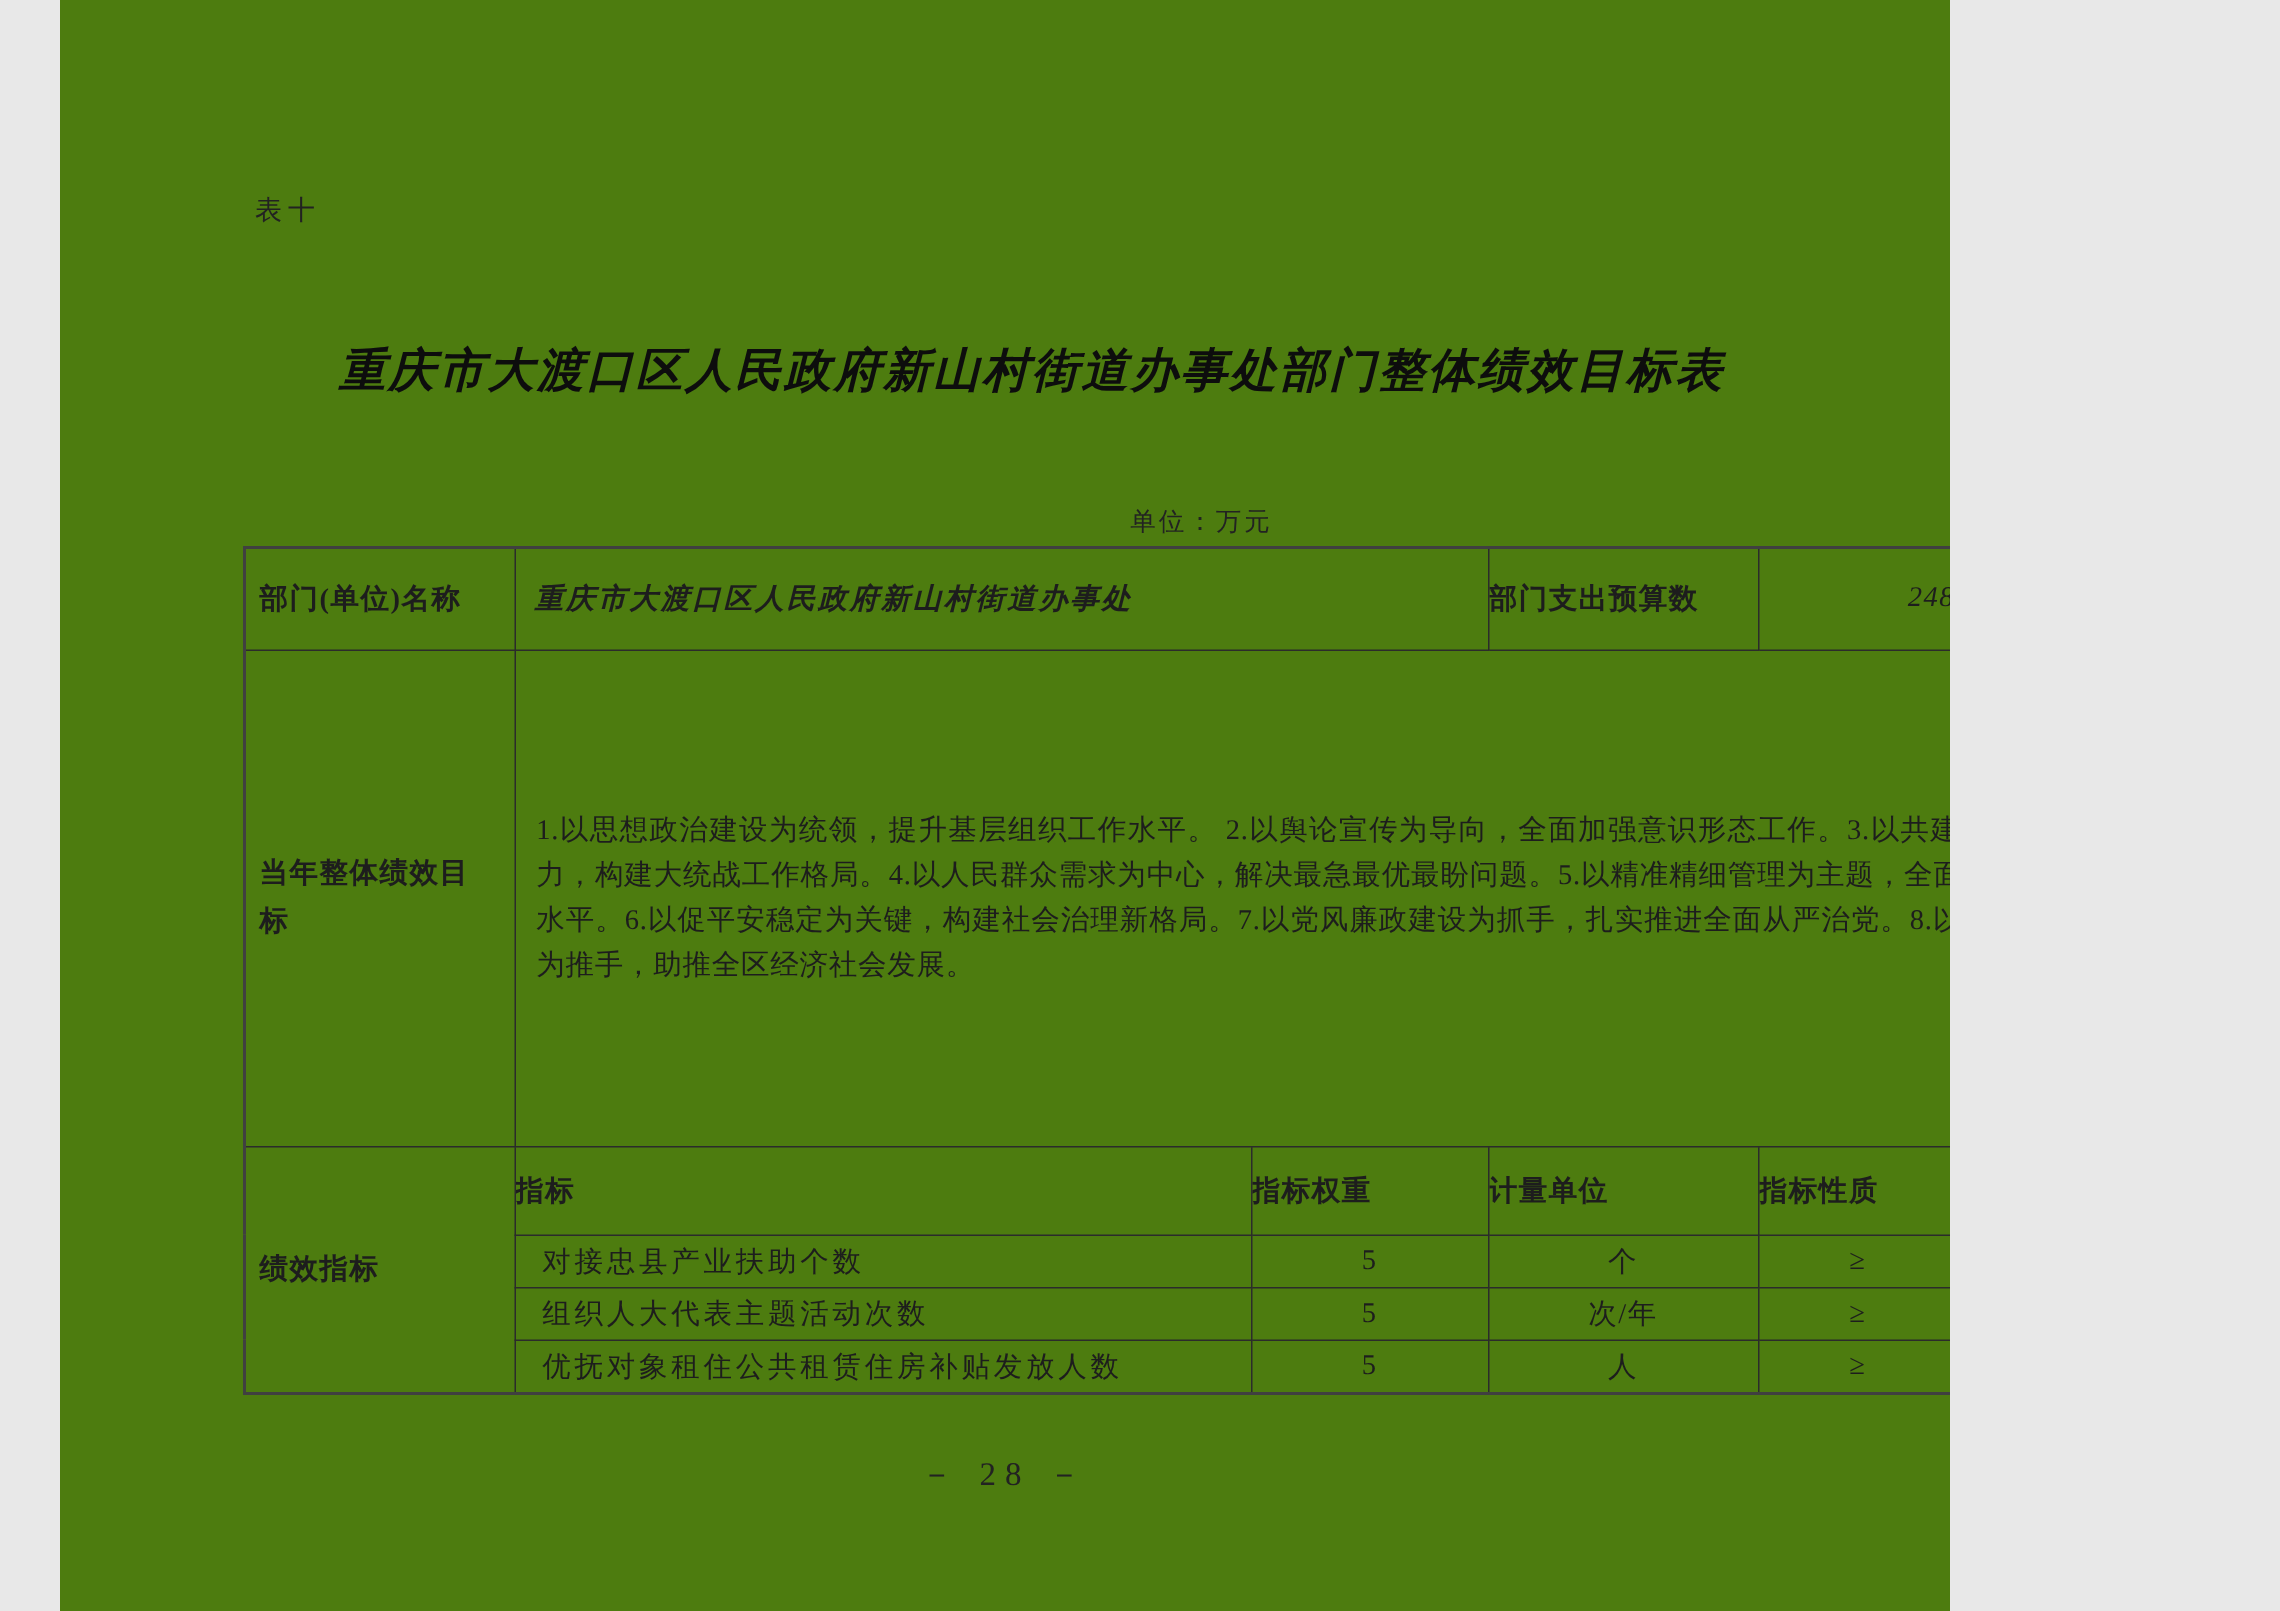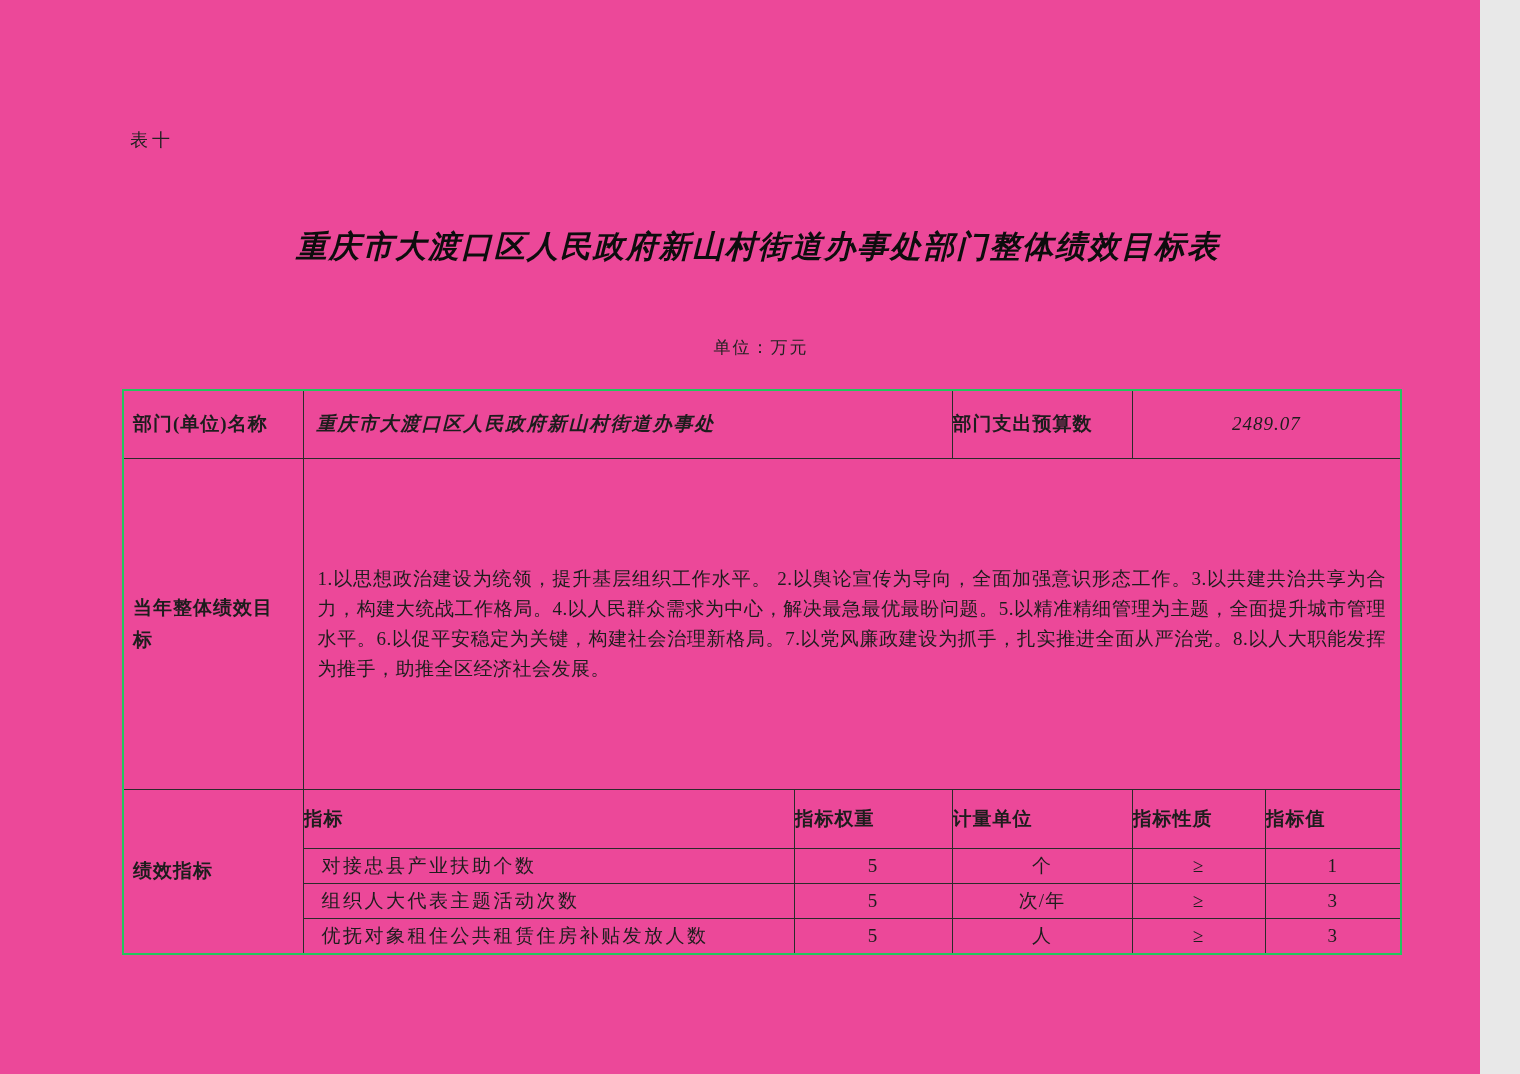--- a/index.html
+++ b/index.html
@@ -1,24 +1,25 @@
 <!DOCTYPE html>
 <html><head>
 <meta charset="utf-8">
 <style>
   * { margin: 0; padding: 0; box-sizing: border-box; }
   html, body { background: #e8e8e8; }
   .page {
     position: relative;
-    width: 1480px;
+    width: 1260px;
     height: 1074px;
-    background: #ec4899;
+    background: #4d7c0f;
     font-family: "Liberation Serif", "DejaVu Serif", serif;
     color: #1d1d1d;
     overflow: hidden;
+    margin-left: 40px;
   }
   .table-label {
     position: absolute;
     left: 130px;
     top: 128px;
     font-size: 18px;
     letter-spacing: 4px;
     color: #222;
   }
   .doc-title {
@@ -39,25 +40,25 @@
     top: 336px;
     width: 1278px;
     text-align: center;
     font-size: 17px;
     letter-spacing: 2px;
     color: #222;
   }
   table.main {
     position: absolute;
     left: 122px;
-    top: 389px;
+    top: 364px;
     width: 1278px;
     border-collapse: collapse;
     table-layout: fixed;
-    border: 2px solid #22c55e;
+    border: 2px solid #404040;
   }
   table.main td {
     border: 1px solid #2b2b2b;
     vertical-align: middle;
     font-size: 19px;
     color: #1d1d1d;
     overflow: hidden;
   }
   td.lbl {
     font-weight: bold;
@@ -178,14 +179,15 @@
       <tr style="height:36px;padding-left:12px;">
         <td class="ind-name">优抚对象租住公共租赁住房补贴发放人数</td>
         <td class="ind-val">5</td>
         <td class="ind-val">人</td>
         <td class="ind-val">≥</td>
         <td class="ind-val">3</td>
       </tr>
     </tbody>
   </table>
 
+  <div class="page-number">－ 28 －</div>
 
 </div>
 
 </body></html>

